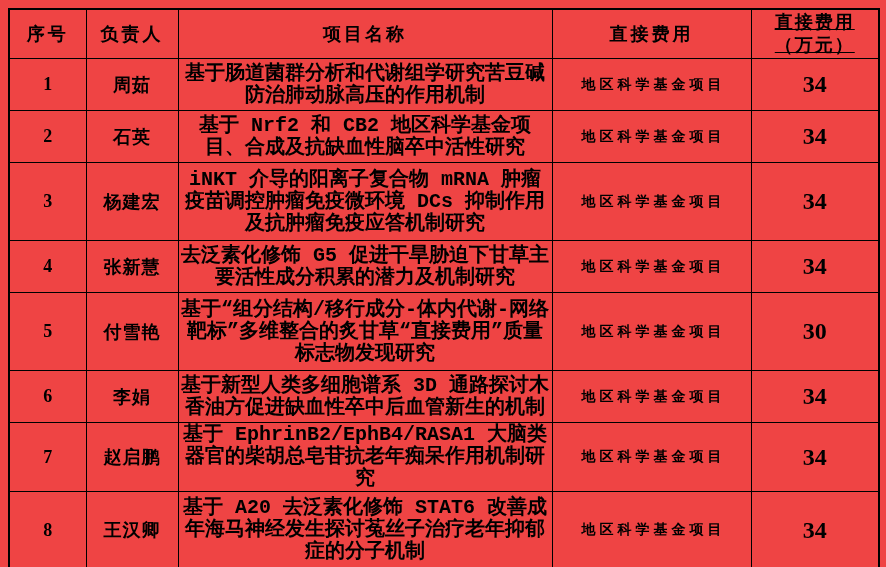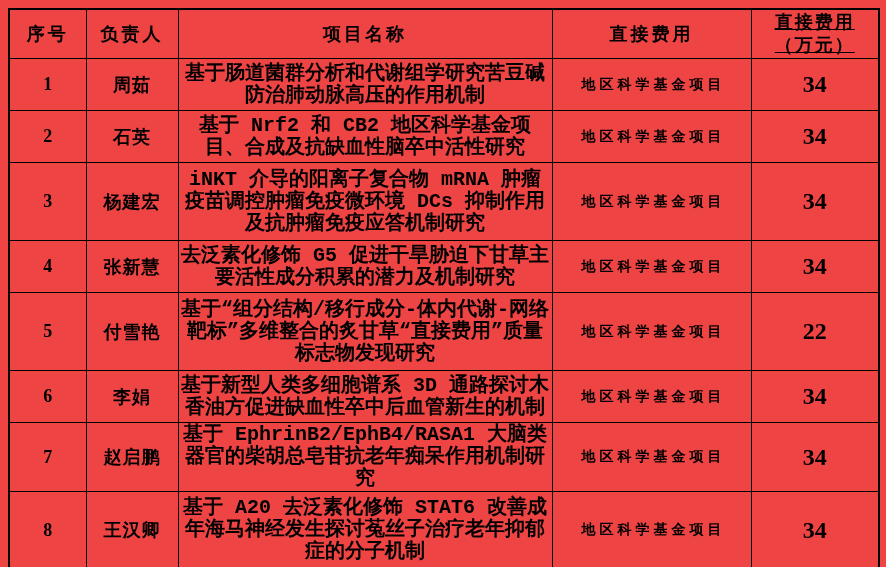--- a/index.html
+++ b/index.html
@@ -119,21 +119,21 @@
           <td class="col-leader">张新慧</td>
           <td class="col-name">去泛素化修饰 G5 促进干旱胁迫下甘草主要活性成分积累的潜力及机制研究</td>
           <td class="col-cat">地区科学基金项目</td>
           <td class="col-cost">34</td>
         </tr>
         <tr class="r3">
           <td class="col-no">5</td>
           <td class="col-leader">付雪艳</td>
           <td class="col-name">基于“组分结构/移行成分-体内代谢-网络靶标”多维整合的炙甘草“直接费用”质量标志物发现研究</td>
           <td class="col-cat">地区科学基金项目</td>
-          <td class="col-cost">22</td>
+          <td class="col-cost">30</td>
         </tr>
         <tr class="r2">
           <td class="col-no">6</td>
           <td class="col-leader">李娟</td>
           <td class="col-name">基于新型人类多细胞谱系 3D 通路探讨木香油方促进缺血性卒中后血管新生的机制</td>
           <td class="col-cat">地区科学基金项目</td>
           <td class="col-cost">34</td>
         </tr>
         <tr class="r2">
           <td class="col-no">7</td>

